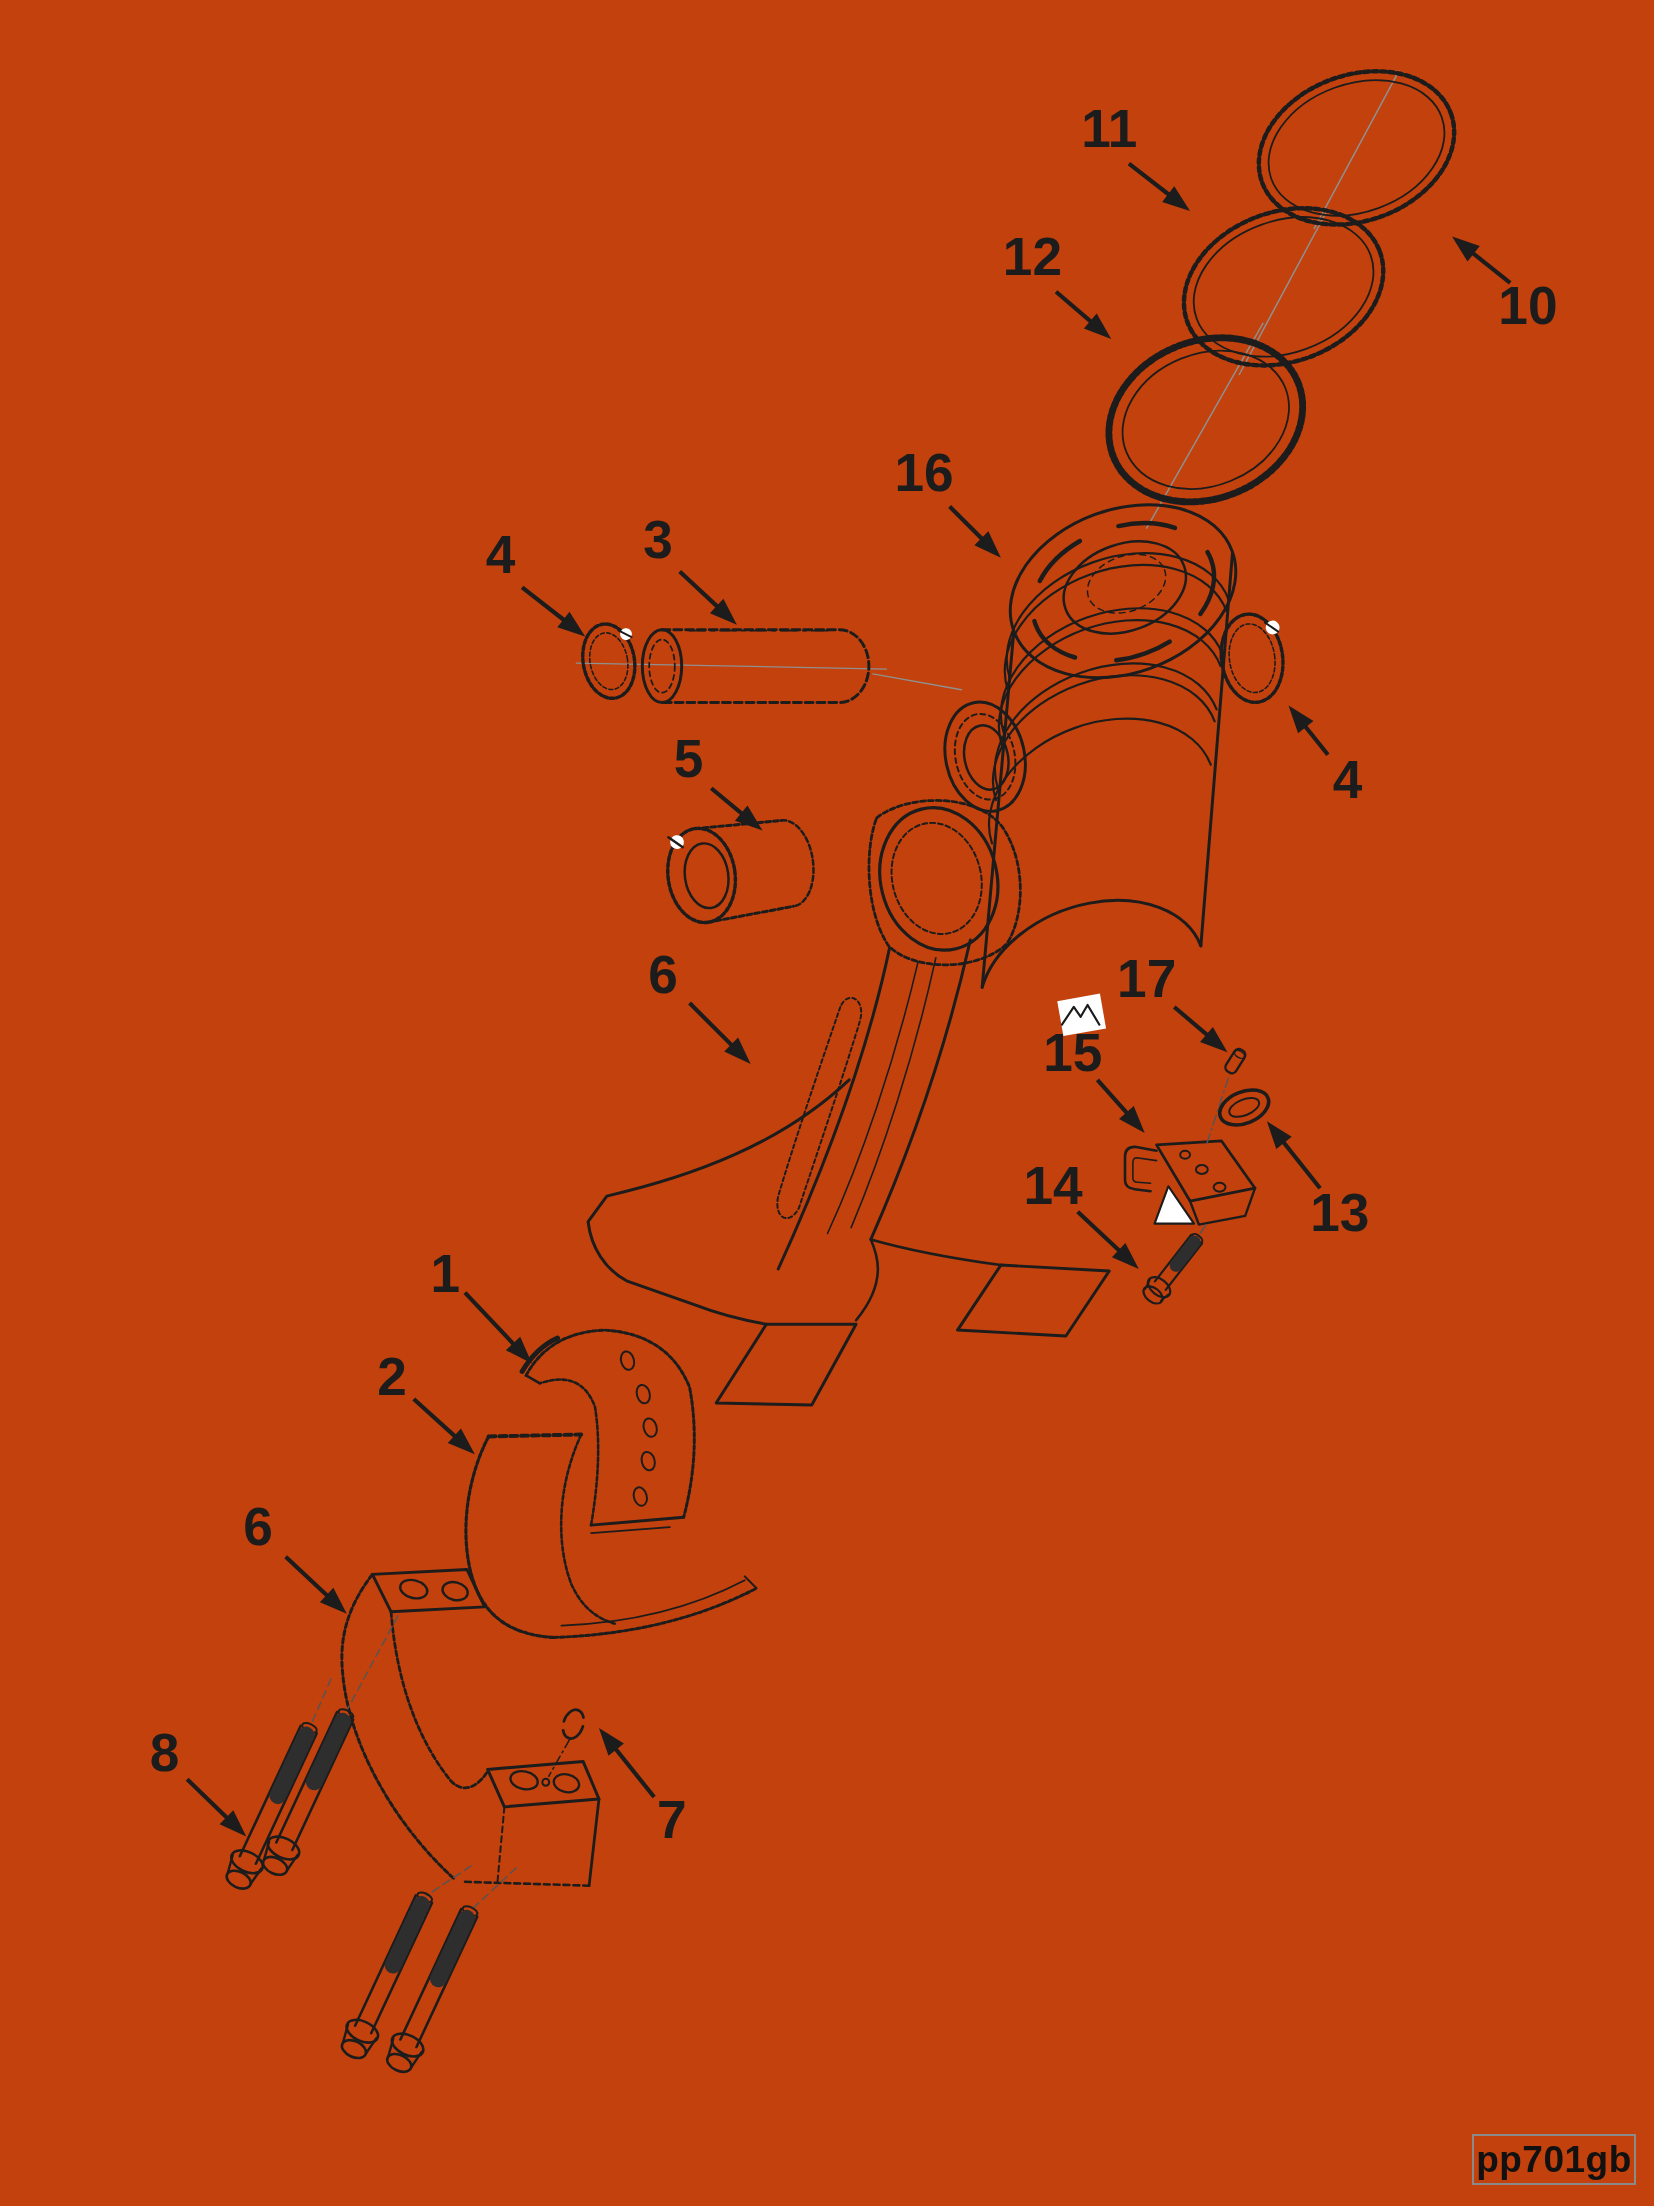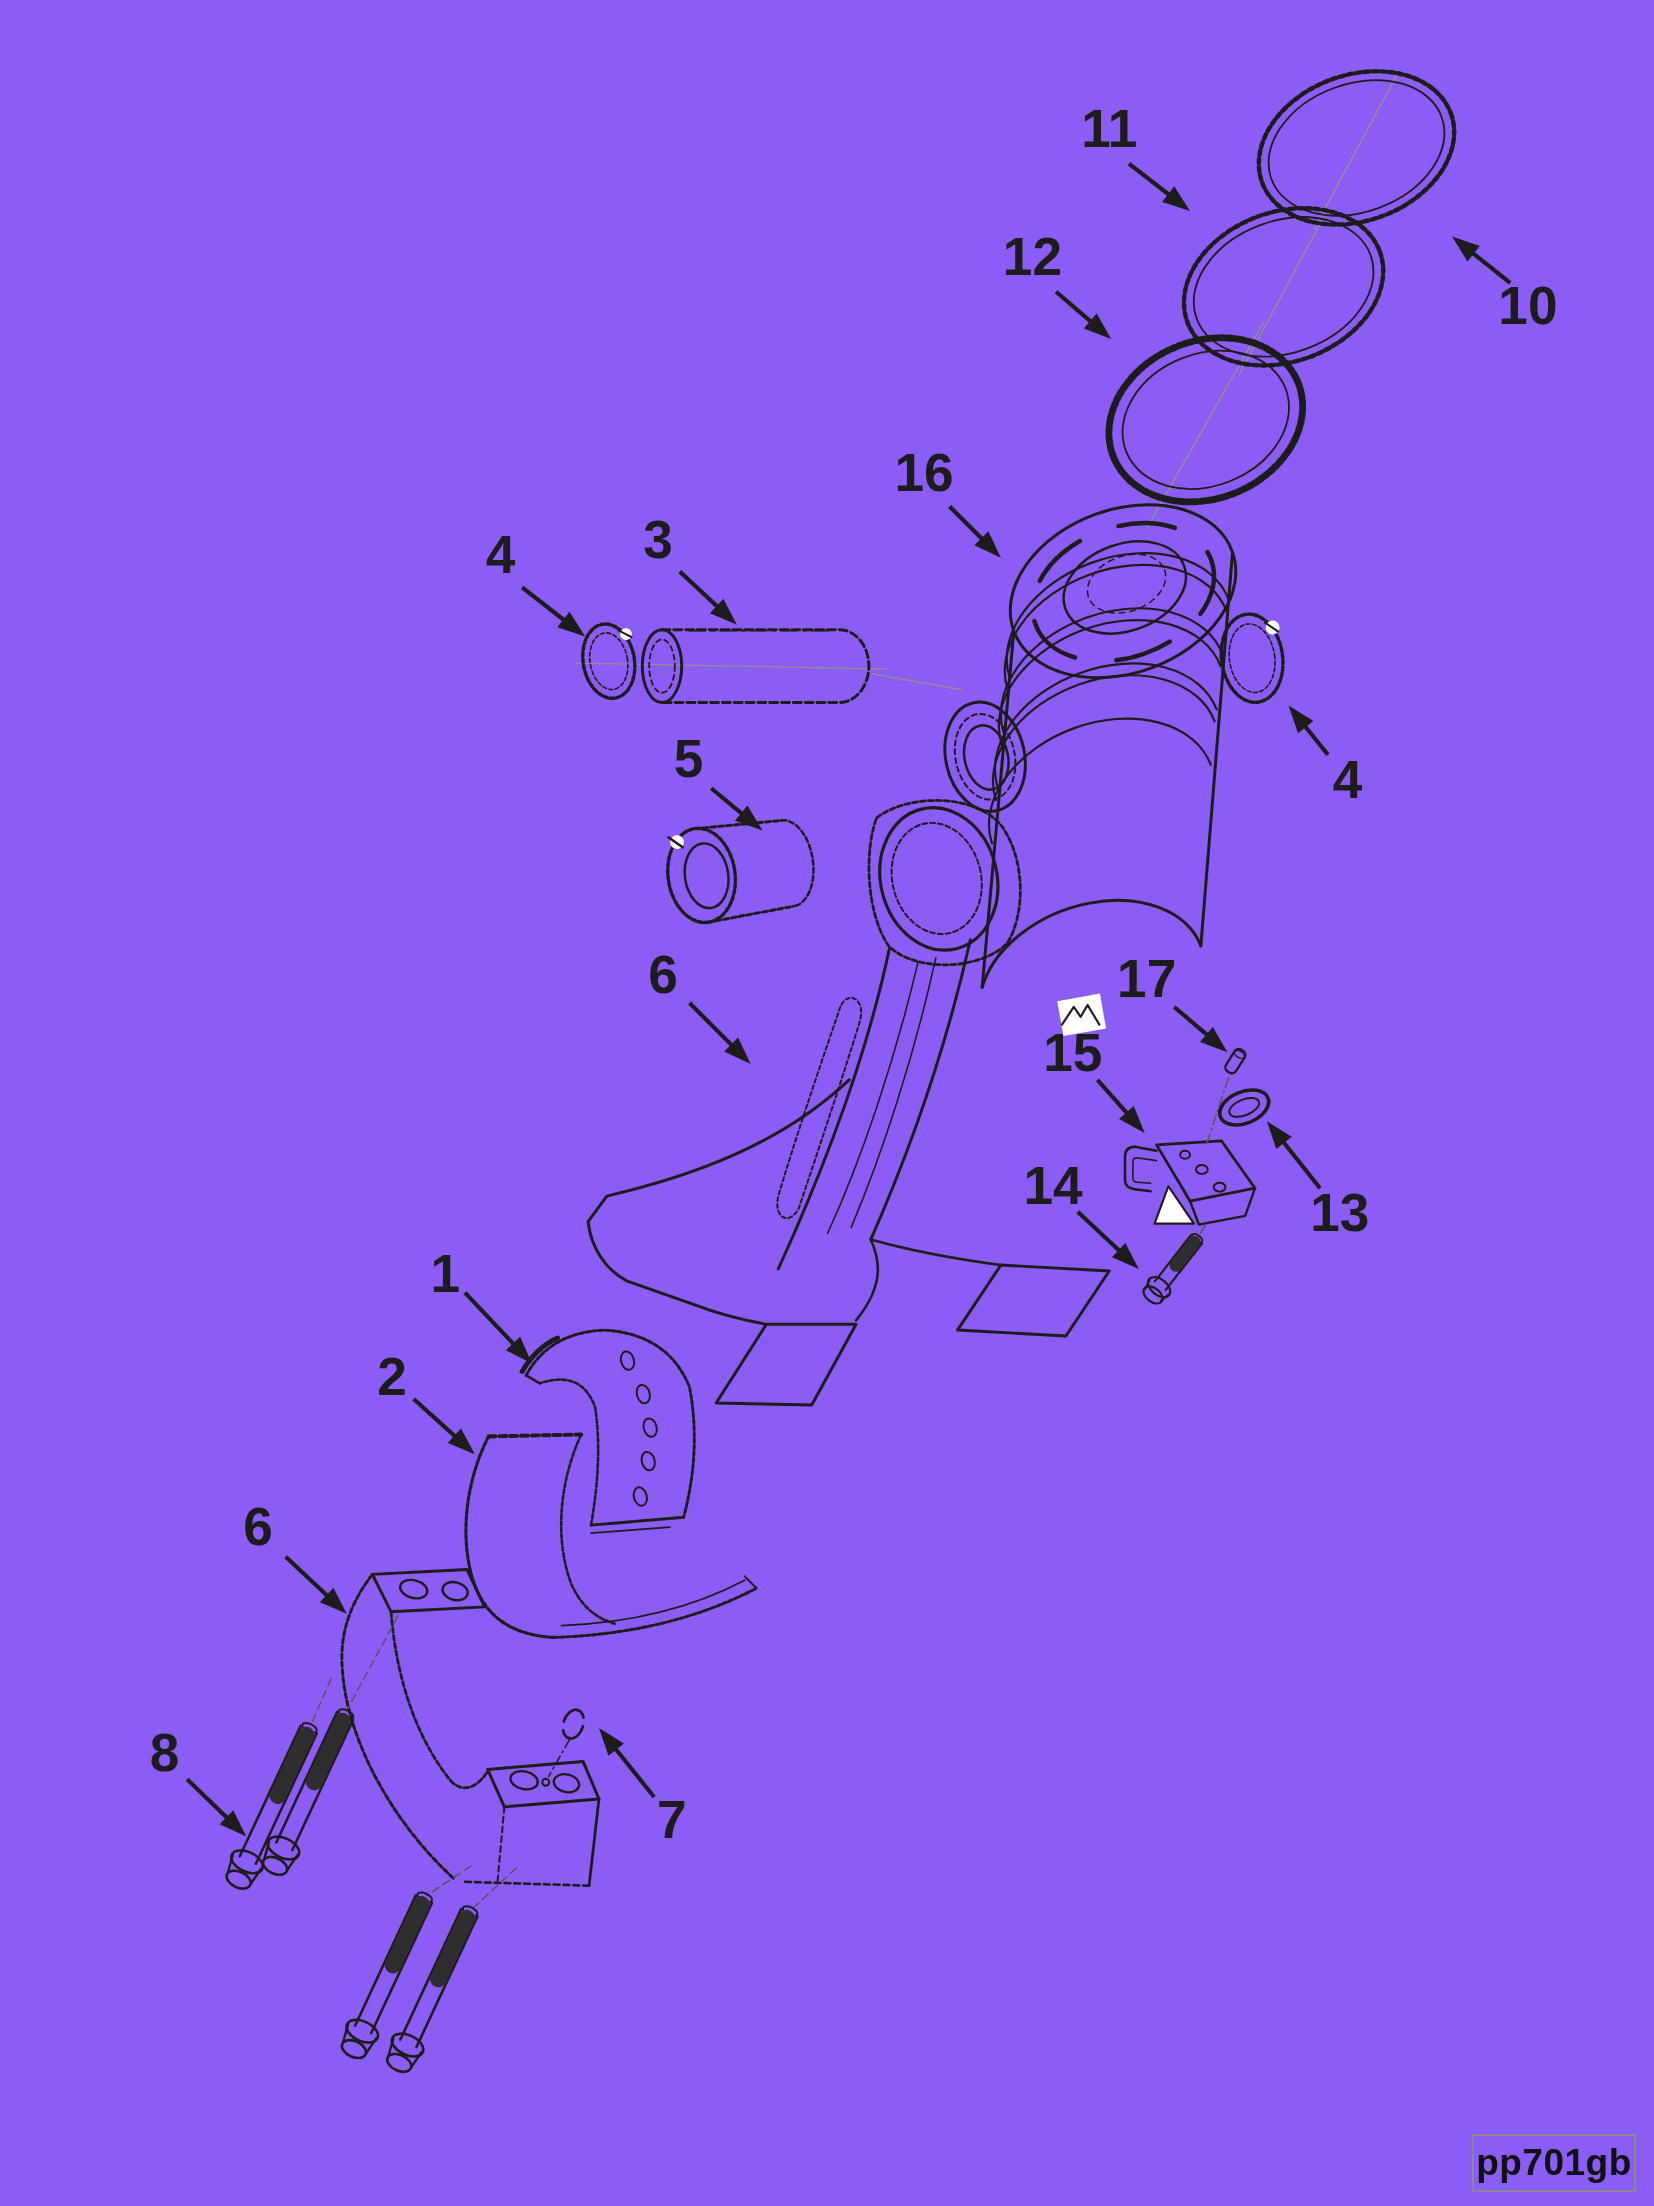--- a/index.html
+++ b/index.html
@@ -1,27 +1,27 @@
 <!DOCTYPE html>
 <html><head>
 <meta charset="utf-8">
 <style>
   html,body{margin:0;padding:0;background:#ffffff;}
   .page{
     position:relative;
     width:1655px;height:2207px;
-    background:#8b5cf6;
+    background:#c2410c;
     font-family:"Liberation Sans", sans-serif;
     overflow:hidden;
   }
   svg{position:absolute;left:0;top:0;}
   .figure-code-box{
     position:absolute;
     left:1472px;top:2134px;
-    width:164px;height:58px;
+    width:164px;height:51px;
     border:2px solid #8a8a8a;
     box-sizing:border-box;
     display:flex;align-items:center;justify-content:center;
   }
   .figure-code-box span{
     font-size:37px;font-weight:bold;color:#111111;
     letter-spacing:0.5px;
   }
   .callout-text{
     font-family:"Liberation Sans", sans-serif;

